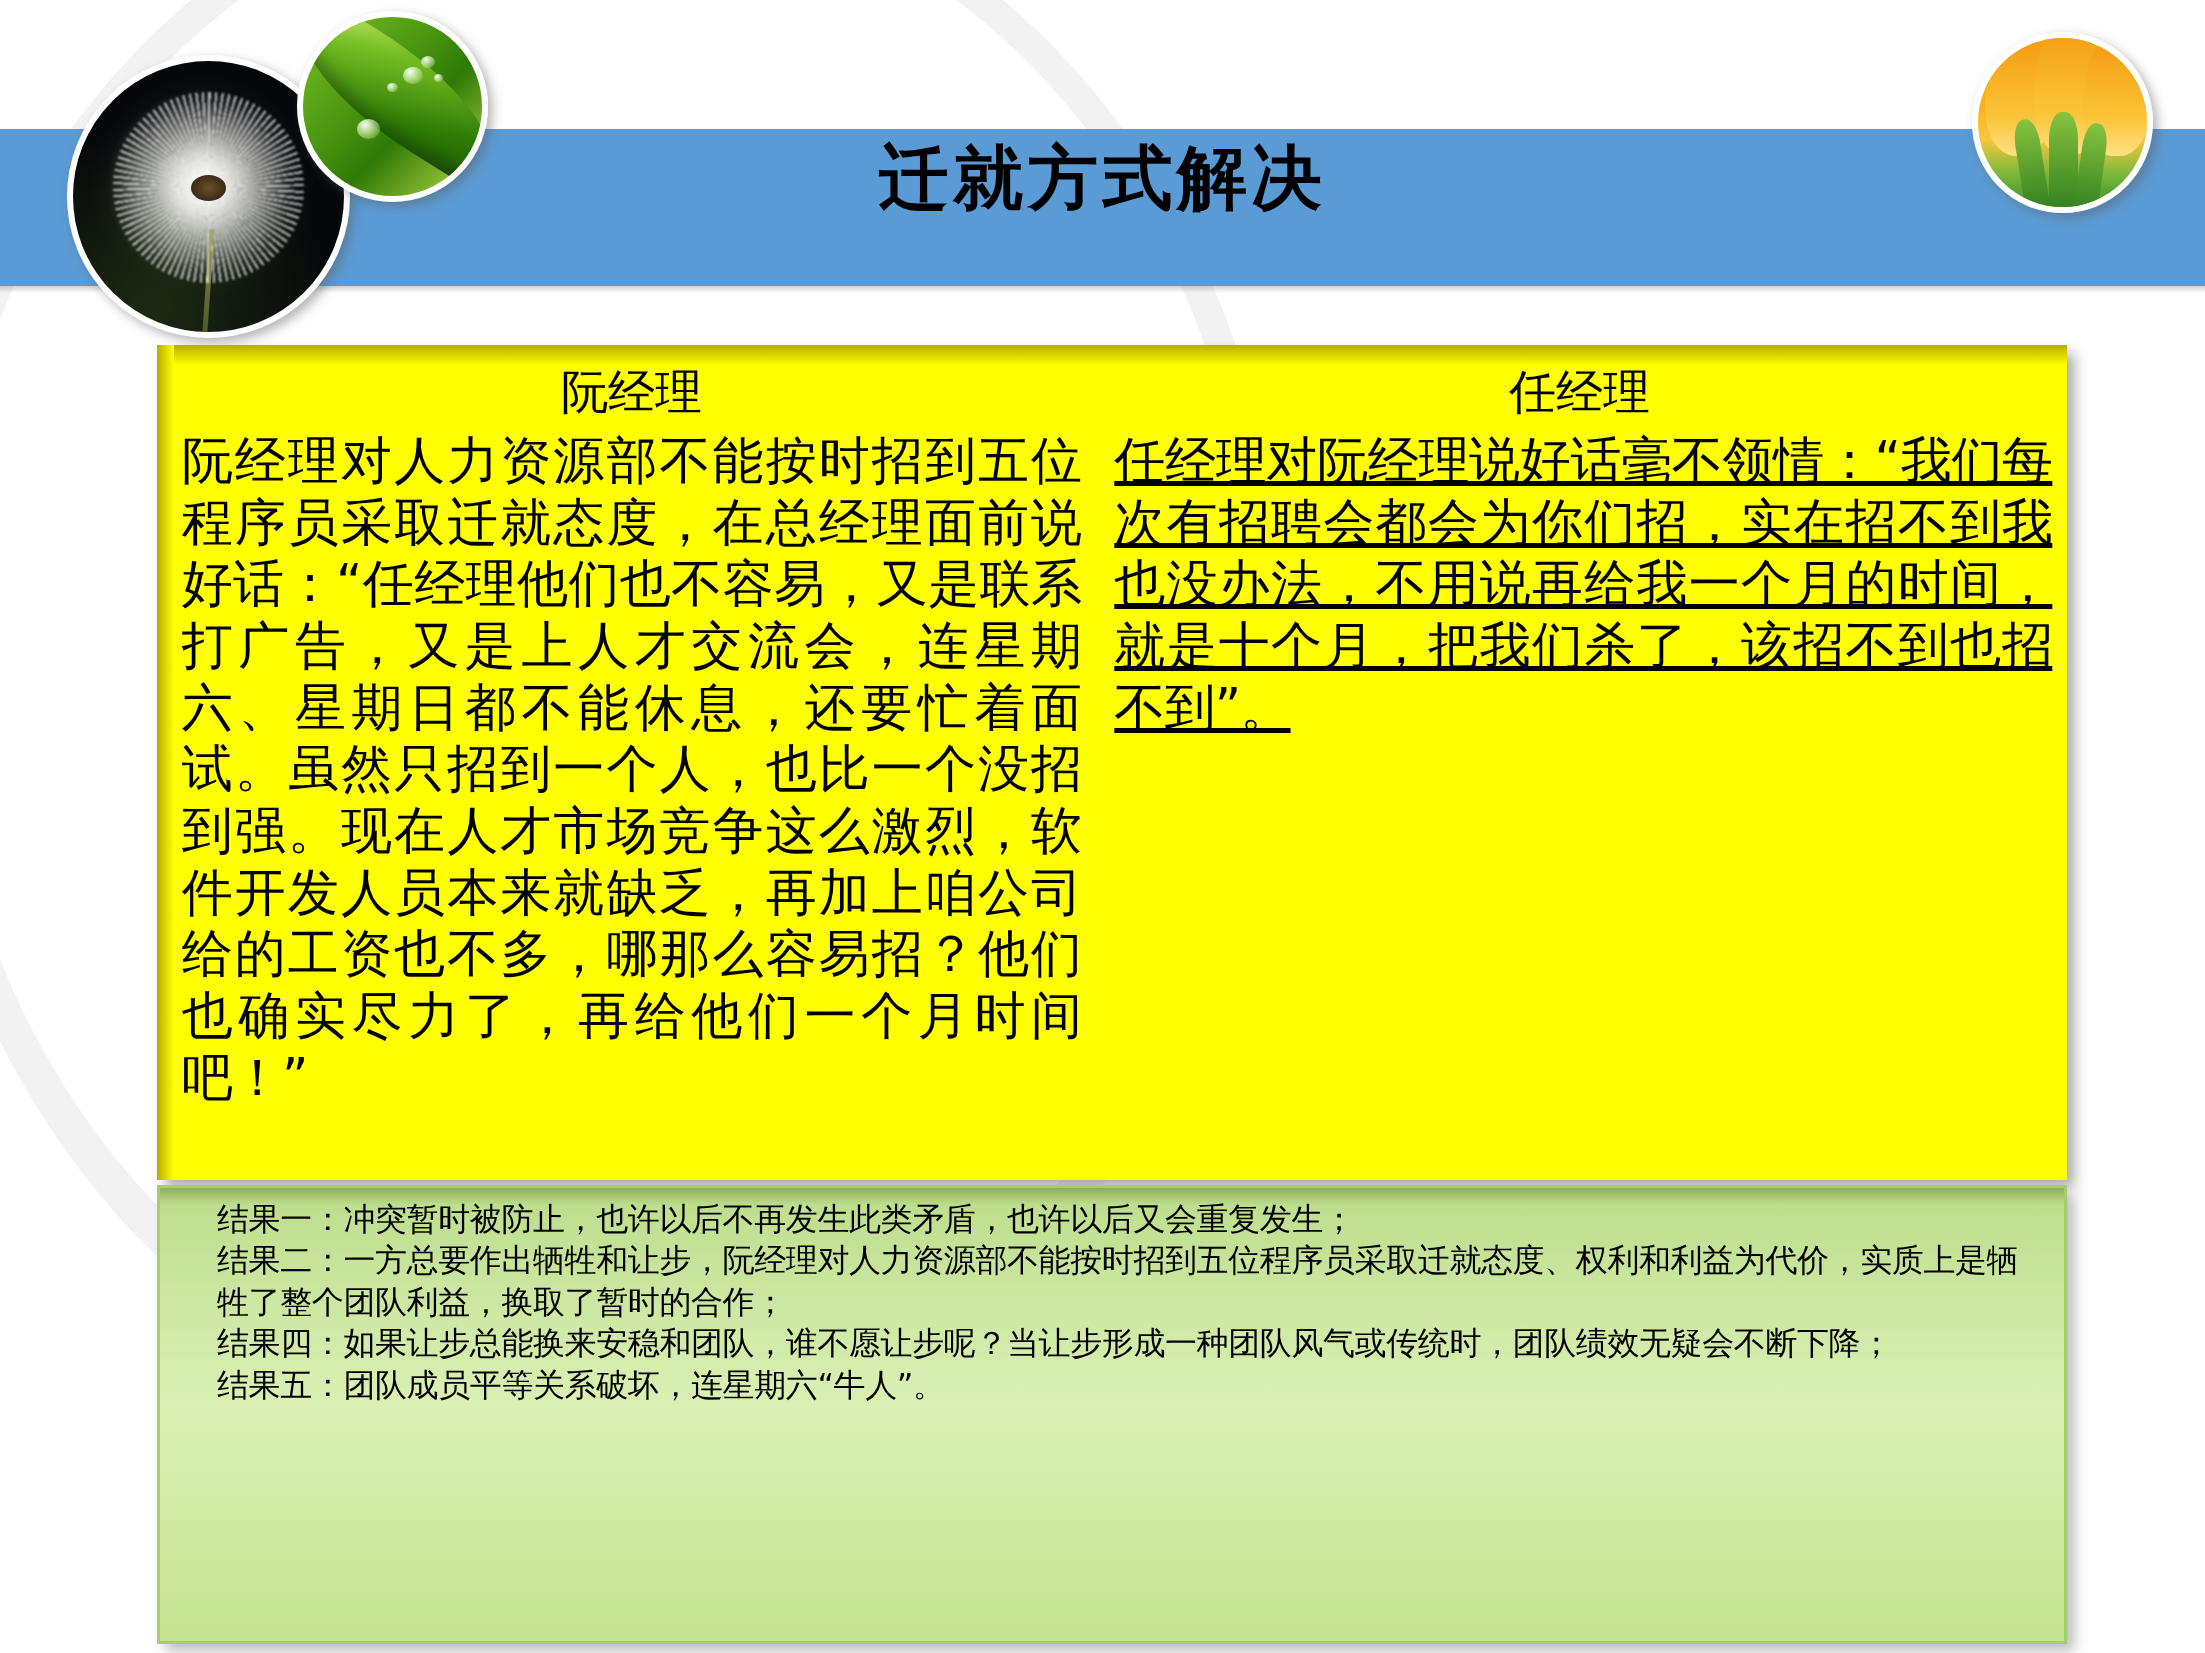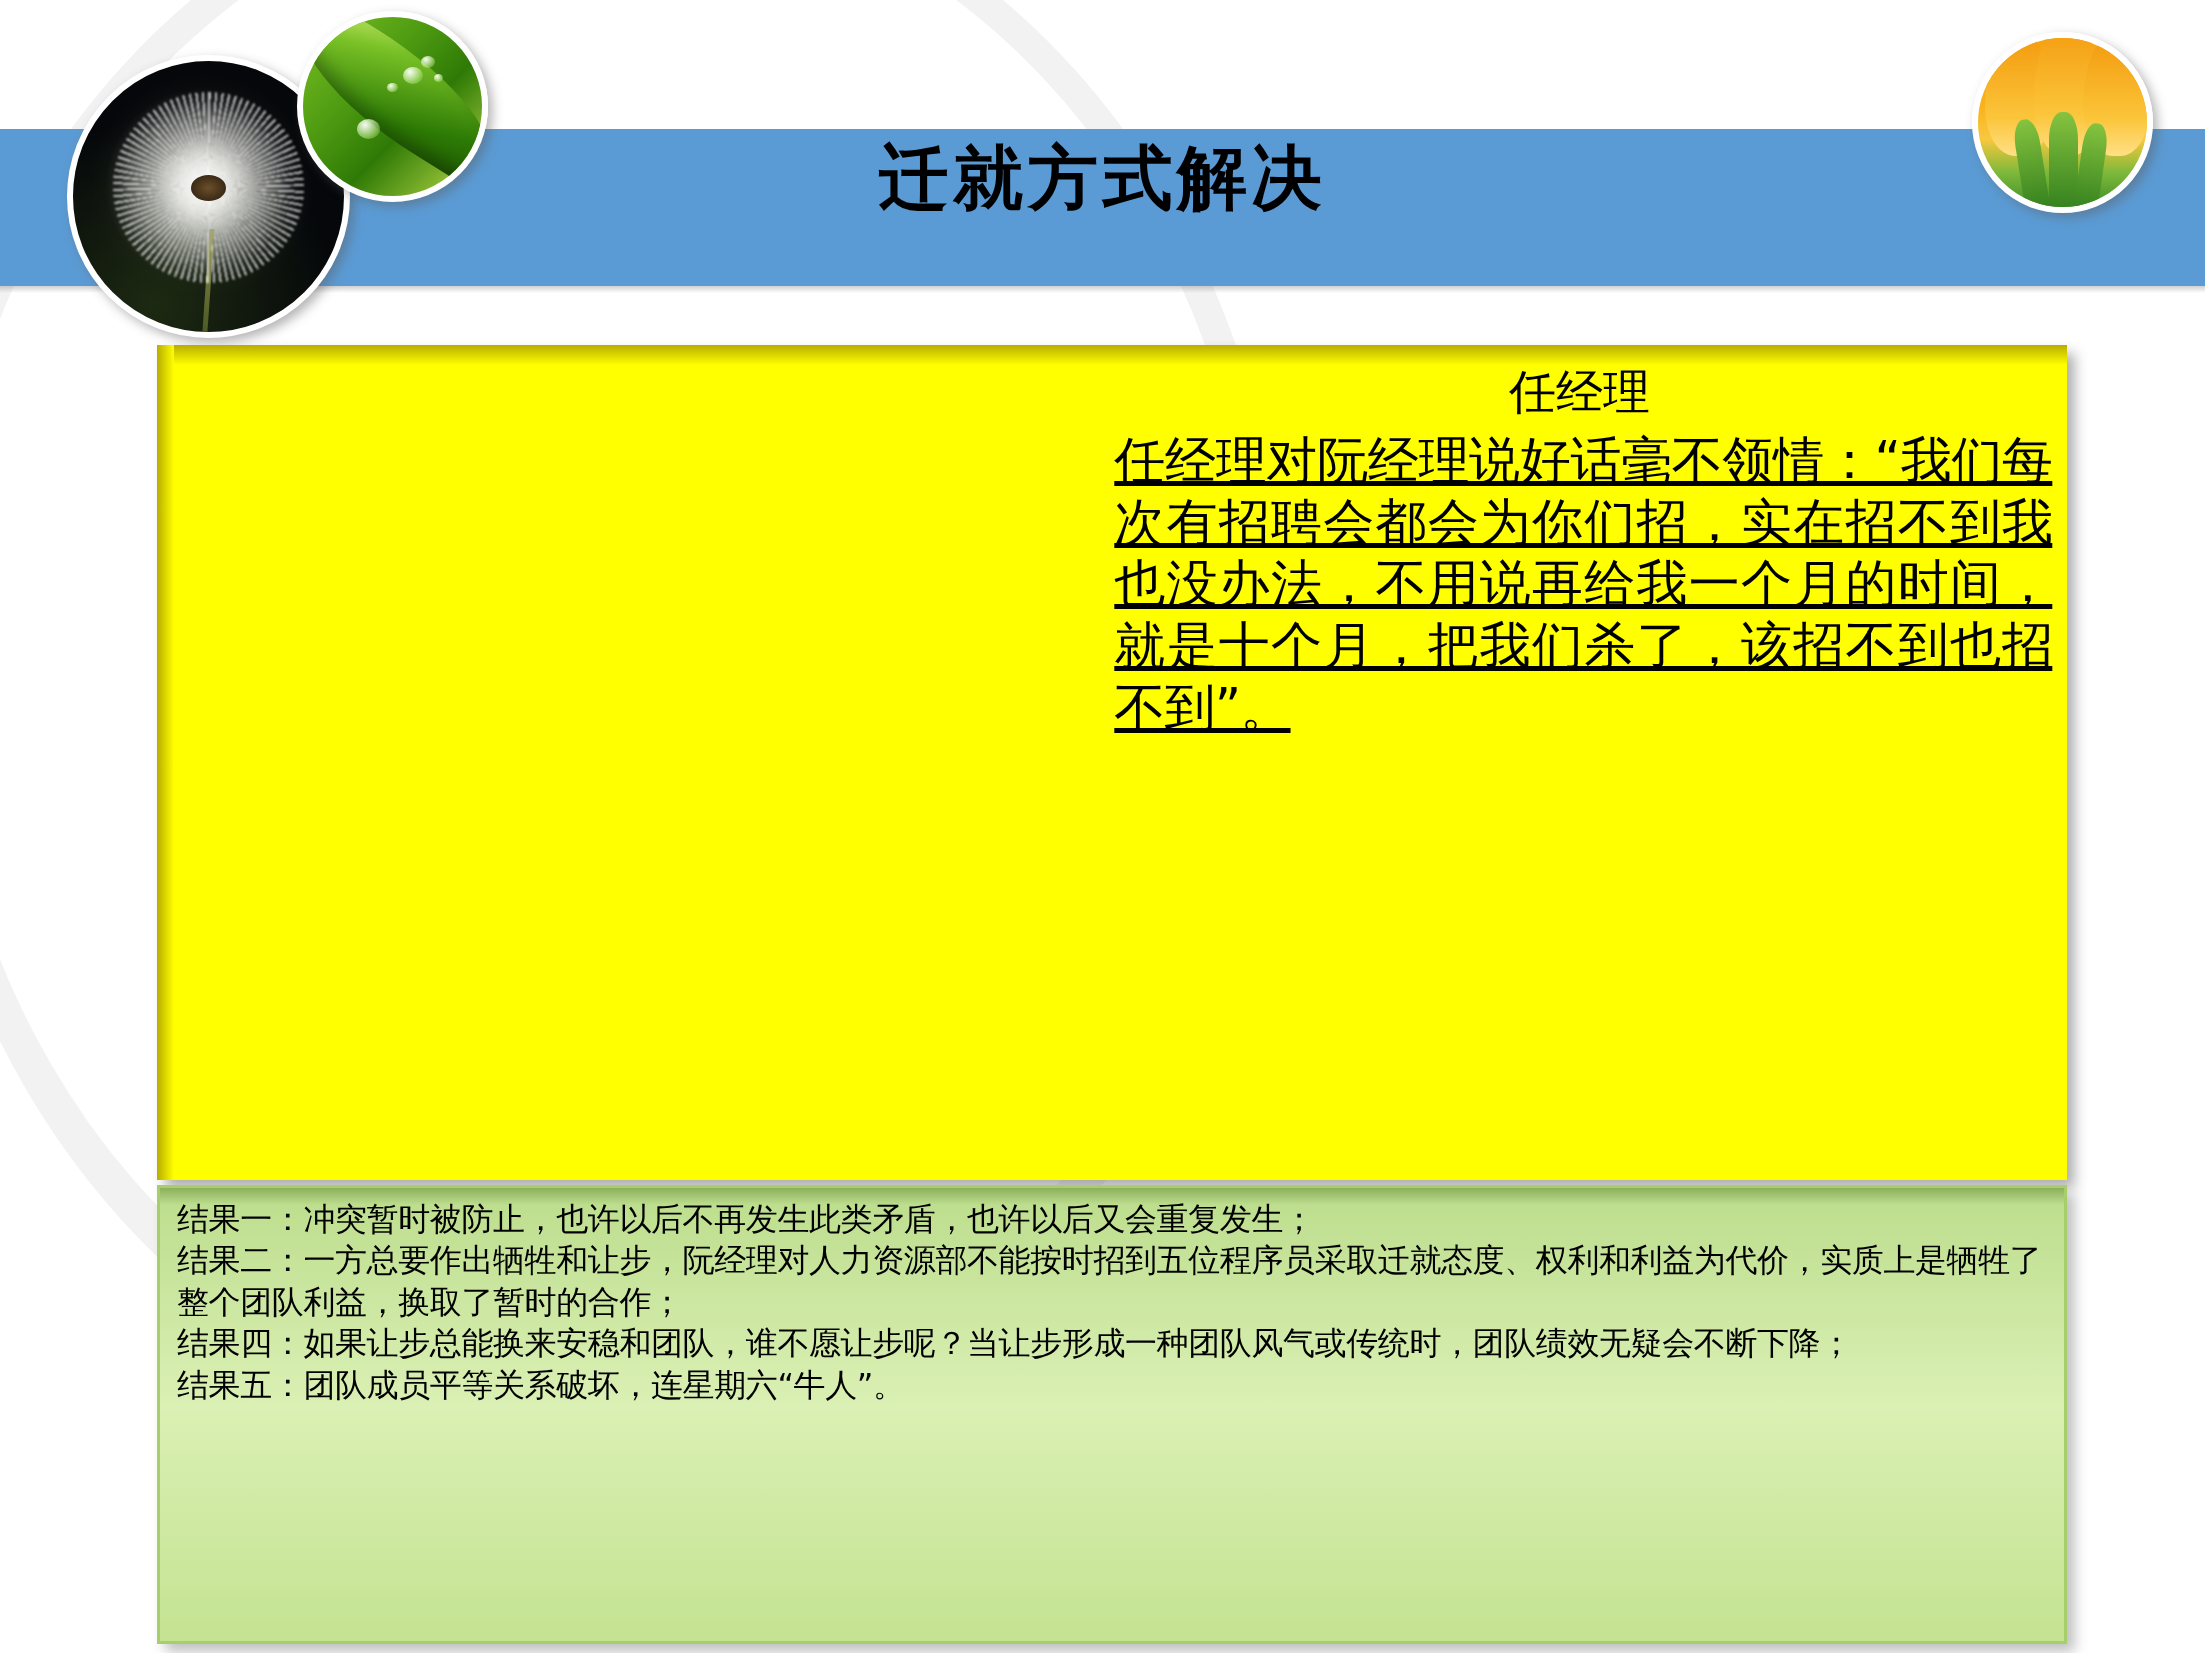--- a/index.html
+++ b/index.html
@@ -254,20 +254,21 @@
     left: 0; top: 0; right: 0; height: 17px;
     background: linear-gradient(to bottom, rgba(125,160,75,0.75), rgba(188,221,140,0));
   }
   .result-line {
     position: relative;
     font-size: 32px;
     line-height: 1.30;
     color: #000;
     letter-spacing: -0.4px;
     z-index: 2;
+    margin-left: 40px;
   }
 </style>
 </head>
 <body>
 
 <div class="bg-ellipse"></div>
 <div class="bg-ellipse-inner"></div>
 
 <div class="banner"></div>
 <div class="banner-shadow"></div>
@@ -292,20 +293,24 @@
   <div class="tulip-petal tp1"></div>
   <div class="tulip-petal tp2"></div>
   <div class="tulip-petal tp3"></div>
   <div class="tulip-leaf tl1"></div>
   <div class="tulip-leaf tl2"></div>
   <div class="tulip-leaf tl3"></div>
 </div>
 
 <div class="yellow-panel">
 
+  <div class="col col-left">
+    <div class="col-head">阮经理</div>
+    <div class="col-body">阮经理对人力资源部不能按时招到五位程序员采取迁就态度，在总经理面前说好话：“任经理他们也不容易，又是联系打广告，又是上人才交流会，连星期六、星期日都不能休息，还要忙着面试。虽然只招到一个人，也比一个没招到强。现在人才市场竞争这么激烈，软件开发人员本来就缺乏，再加上咱公司给的工资也不多，哪那么容易招？他们也确实尽力了，再给他们一个月时间吧！”</div>
+  </div>
 
   <div class="col col-right">
     <div class="col-head">任经理</div>
     <div class="col-body">任经理对阮经理说好话毫不领情：“我们每次有招聘会都会为你们招，实在招不到我也没办法，不用说再给我一个月的时间，就是十个月，把我们杀了，该招不到也招不到”。</div>
   </div>
 
 </div>
 
 <div class="green-panel">
   <div class="result-line">结果一：冲突暂时被防止，也许以后不再发生此类矛盾，也许以后又会重复发生；</div>

